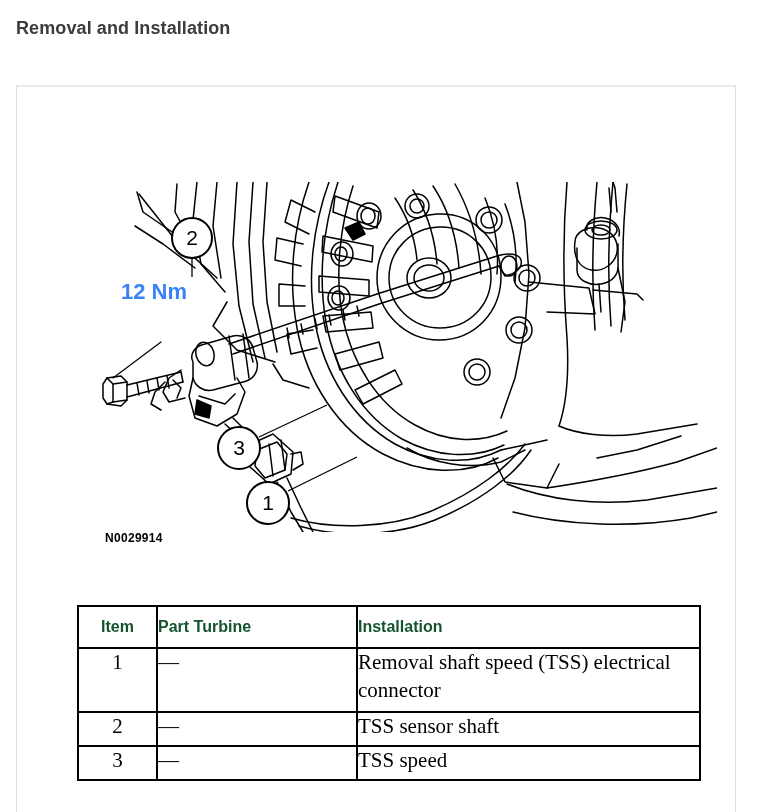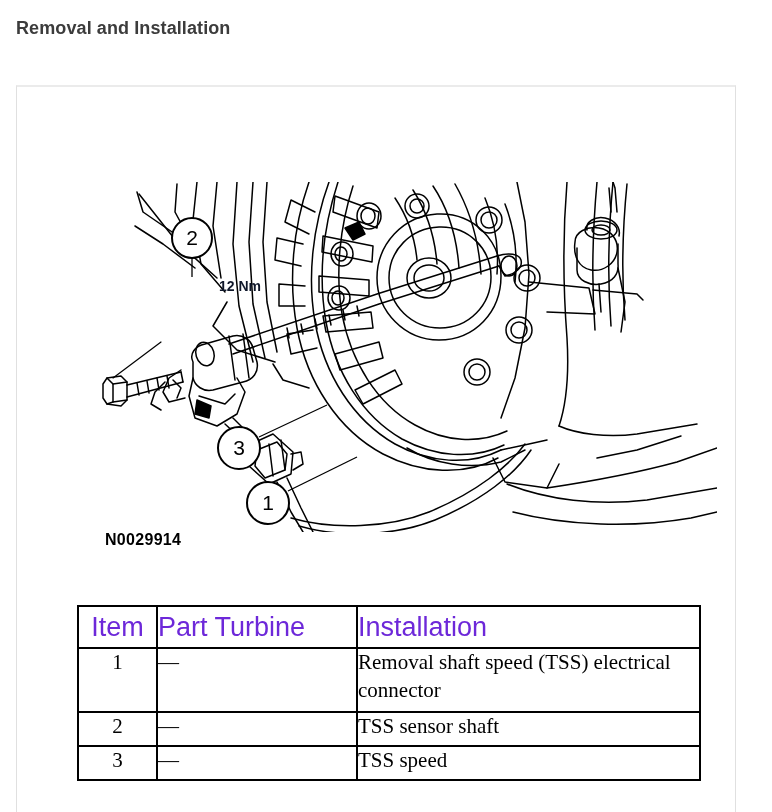--- a/index.html
+++ b/index.html
@@ -69,32 +69,32 @@
   }
   #callout-2 { left: 154px; top: 130px; width: 42px; height: 42px; }
   #callout-3 { left: 200px; top: 339px; width: 44px; height: 44px; }
   #callout-1 { left: 229px; top: 394px; width: 44px; height: 44px; }
 
   #torque-spec {
     position: absolute;
     left: 104px;
     top: 191px;
     width: 140px;
-    text-align: right;
-    font-size: 14px;
+    text-align: left;
+    font-size: 22px;
     font-weight: bold;
-    color: #0f172a;
+    color: #3b82f6;
     line-height: 1.25;
   }
 
   #figure-id {
     position: absolute;
     left: 88px;
     top: 444px;
-    font-size: 16px;
+    font-size: 12px;
     font-weight: bold;
     color: #000;
     letter-spacing: 0.3px;
   }
 
   #parts-table {
     position: absolute;
     left: 60px;
     top: 518px;
     width: 622px;
@@ -105,23 +105,23 @@
     border: 2px solid #000;
     padding: 0;
     vertical-align: top;
   }
   .col-item   { width: 79px; }
   .col-part   { width: 200px; }
   .col-desc   { width: 343px; }
 
   thead th {
     font-family: "Liberation Sans", sans-serif;
-    font-weight: normal;
-    font-size: 27px;
-    color: #6d28d9;
+    font-weight: bold;
+    font-size: 16px;
+    color: #14532d;
     height: 40px;
     line-height: 40px;
     padding: 0 0 0 12px;
     text-align: left;
     vertical-align: middle;
   }
   thead th.th-item { text-align: center; padding-left: 0; }
 
   tbody td {
     font-family: "Liberation Serif", serif;

